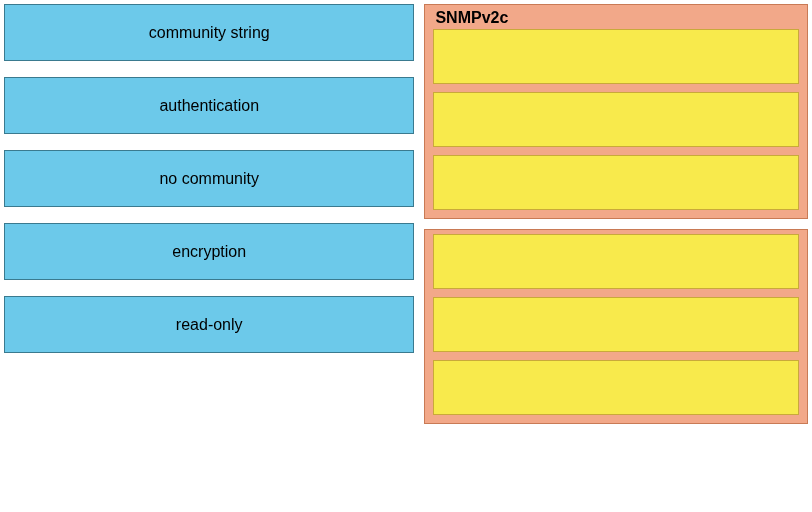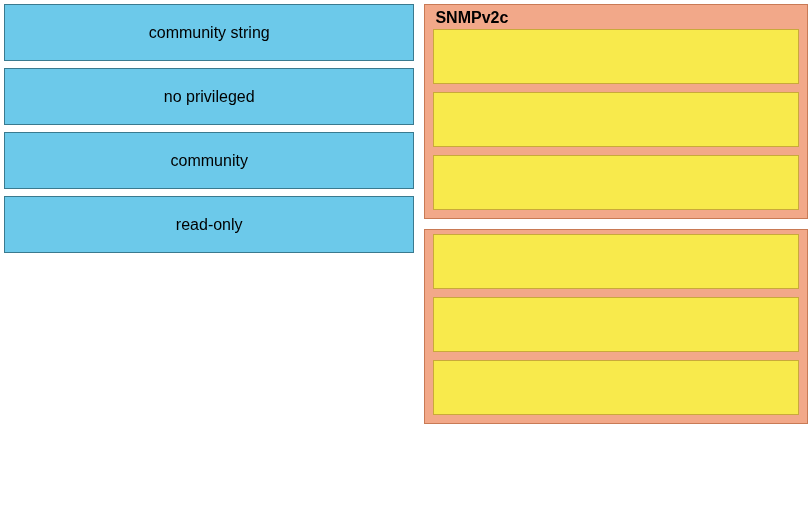--- a/index.html
+++ b/index.html
@@ -13,21 +13,21 @@
     }
     .container {
       display: flex;
       gap: 10px;
       padding: 4px;
     }
     .left-col {
       width: 428px;
       display: flex;
       flex-direction: column;
-      gap: 7px;
+      gap: 16px;
     }
     .source-item {
       height: 57px;
       background: #6cc9ea;
       border: 1px solid #3a7a8f;
       display: flex;
       align-items: center;
       justify-content: center;
       color: #000;
       cursor: move;
@@ -60,22 +60,23 @@
       background: #f8ea4c;
       border: 1px solid #c9a93a;
     }
   </style>
 </head>
 <body>
 
 <div class="container">
   <div class="left-col">
     <div class="source-item">community string</div>
-    <div class="source-item">no privileged</div>
-    <div class="source-item">community</div>
+    <div class="source-item">authentication</div>
+    <div class="source-item">no community</div>
+    <div class="source-item">encryption</div>
     <div class="source-item">read-only</div>
   </div>
   <div class="right-col">
     <div class="drop-zone">
       <div class="drop-title">SNMPv2c</div>
       <div class="drop-slots">
         <div class="slot"></div>
         <div class="slot"></div>
         <div class="slot"></div>
       </div>

